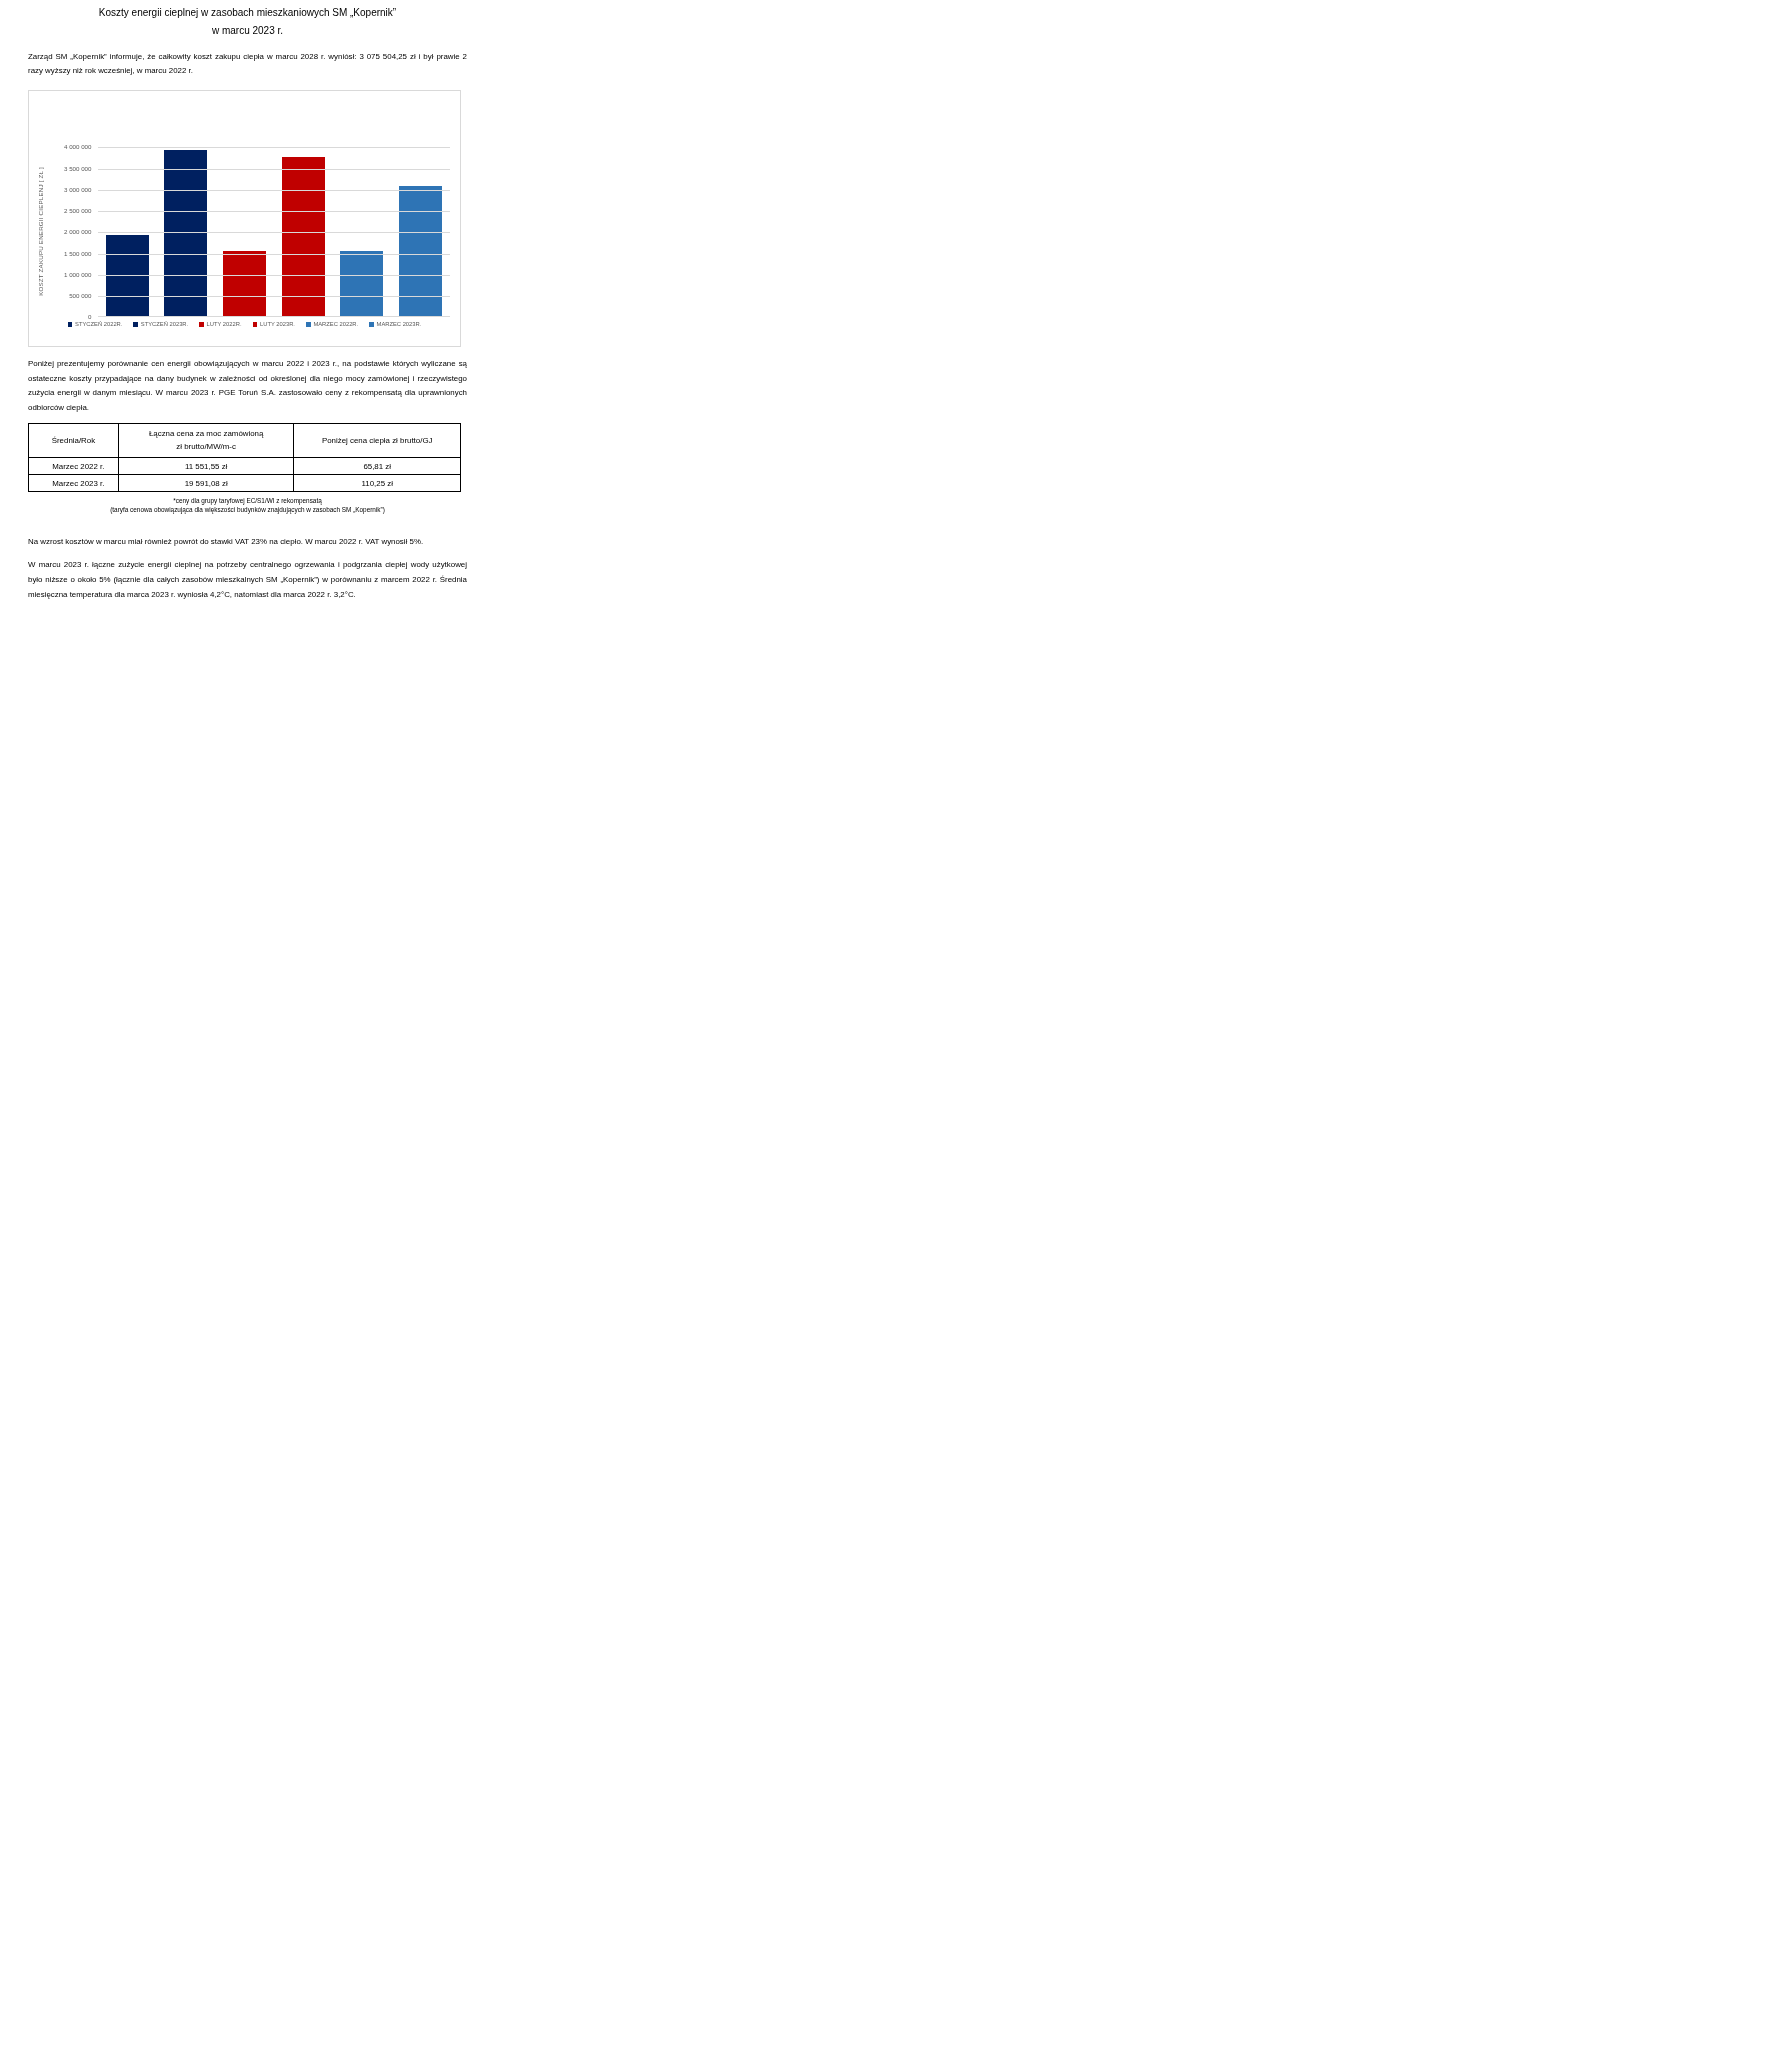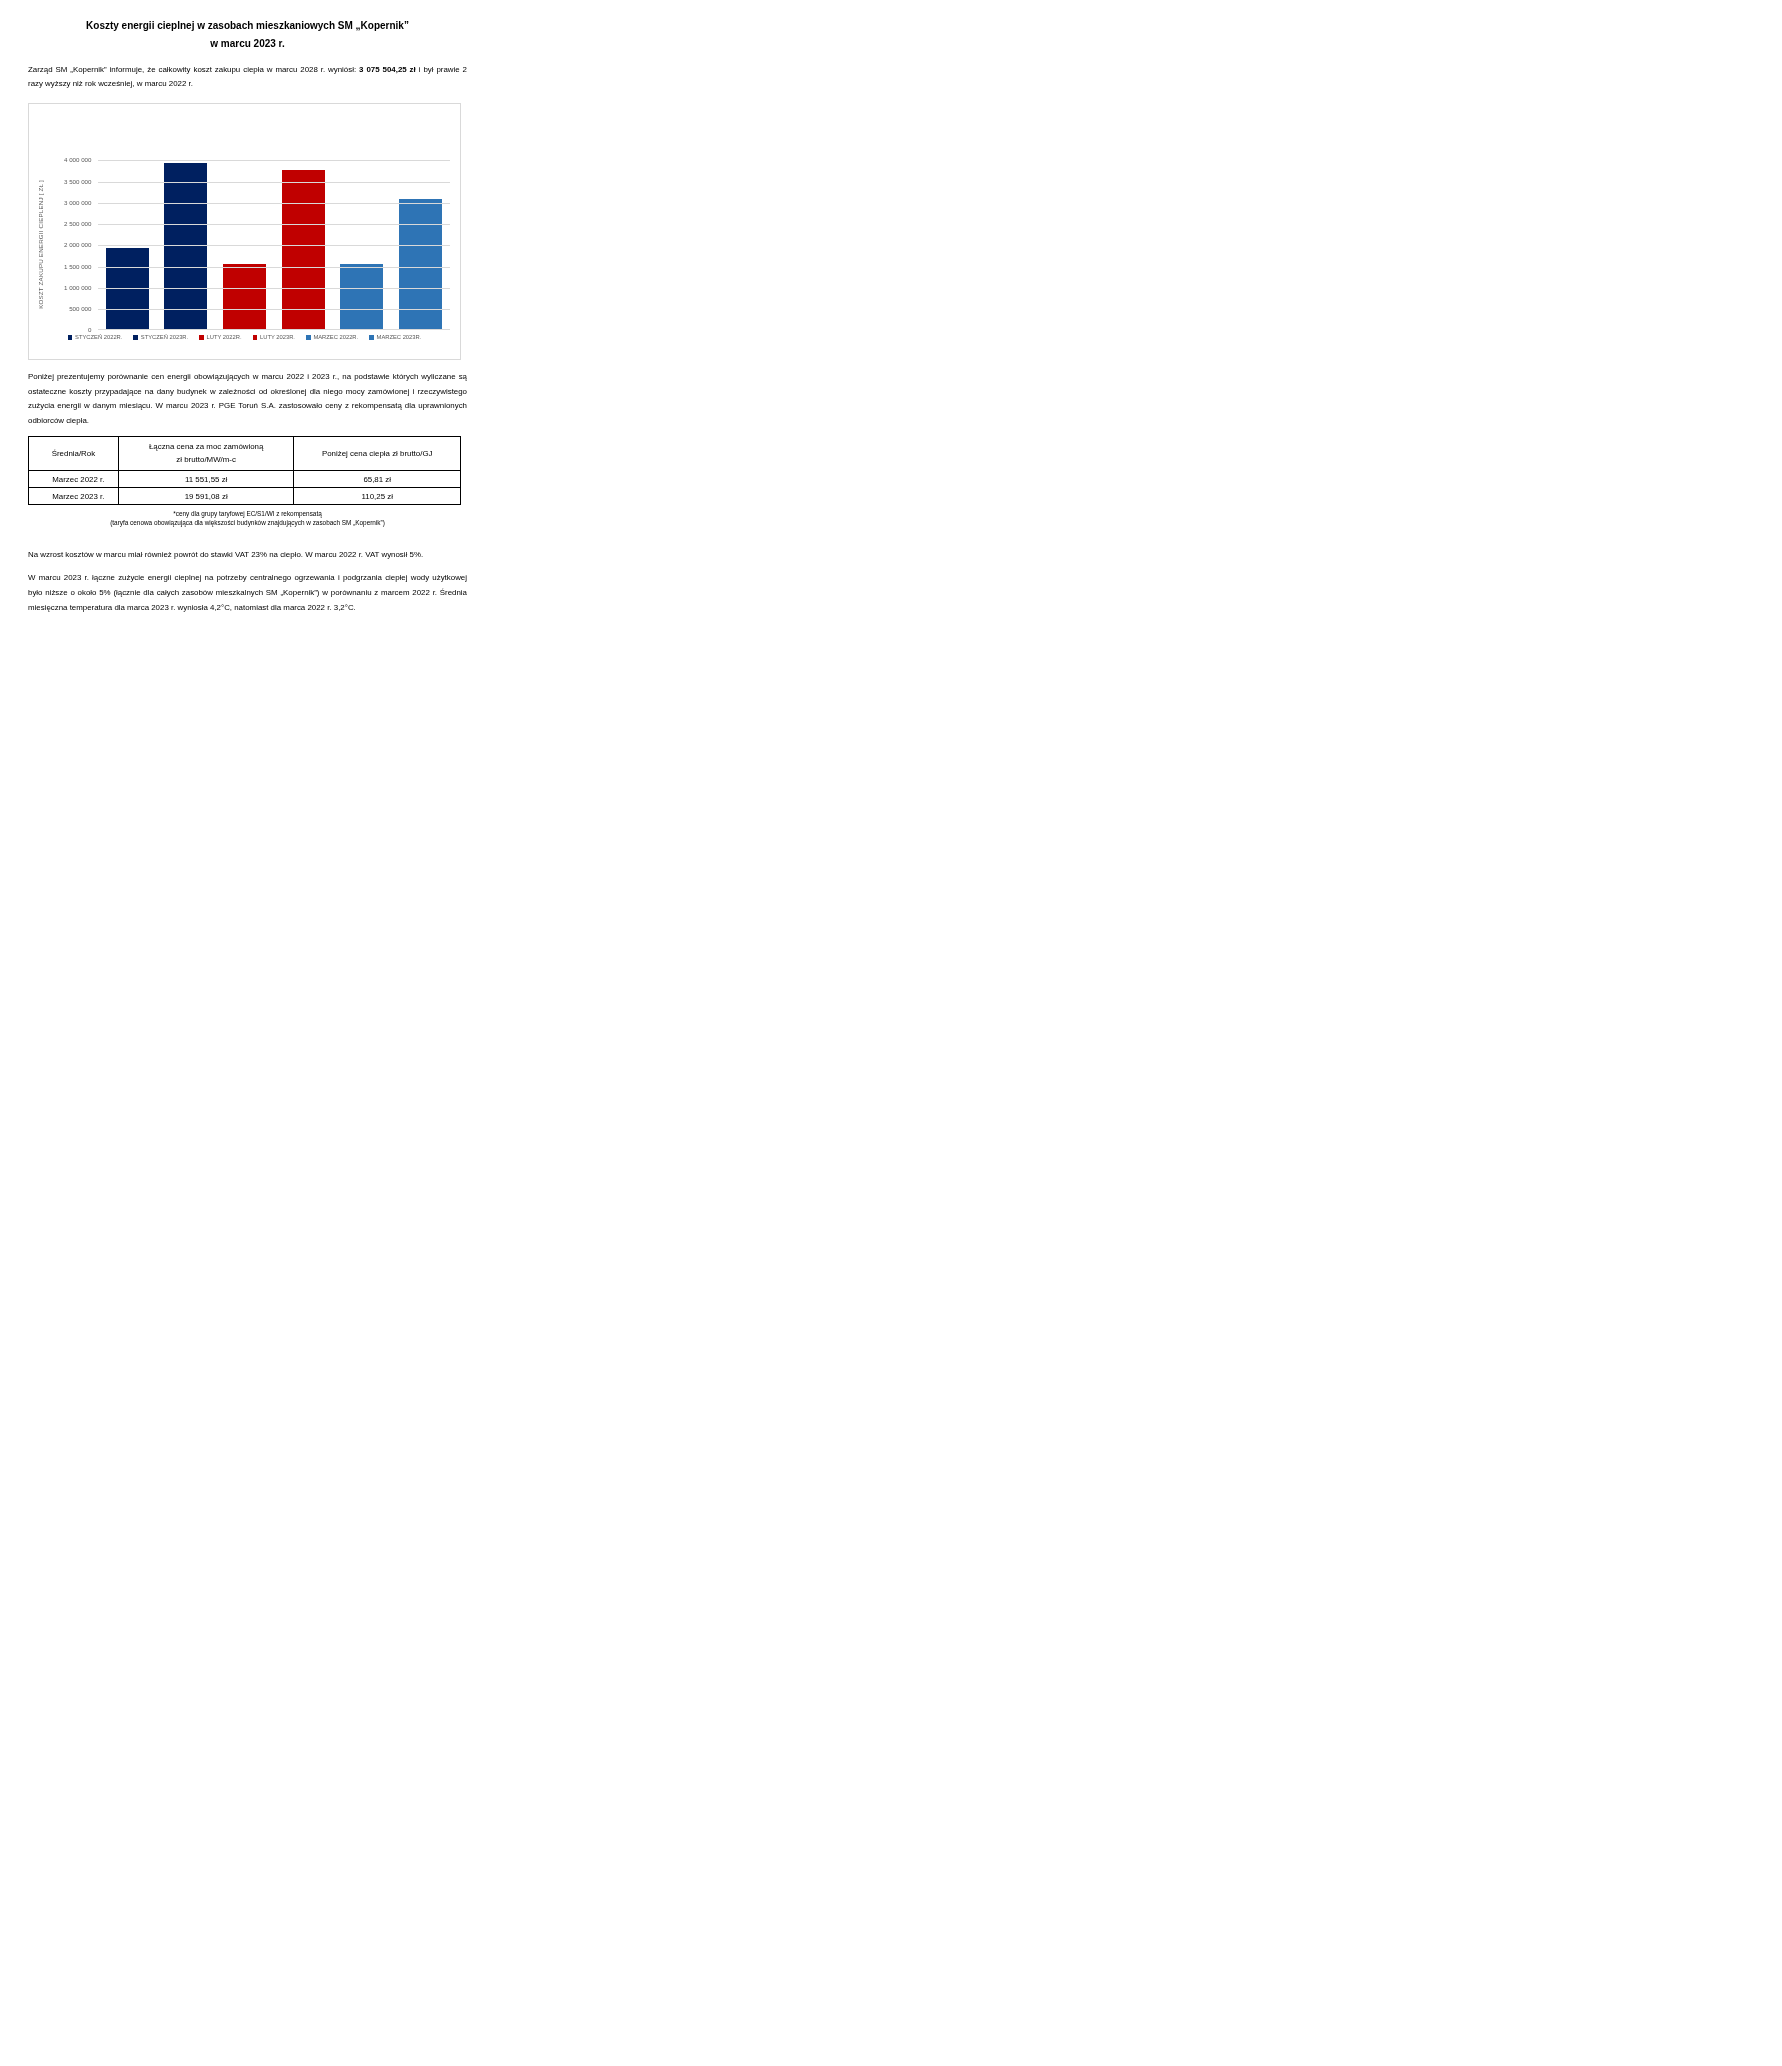--- a/index.html
+++ b/index.html
@@ -14,35 +14,35 @@
     width: 496px;
     height: 653px;
     background: #fff;
     overflow: hidden;
   }
   .content {
     margin: 0 29px 0 28px; 
   }
   
   .doc-title {
-    margin-top: 17px;
+    margin-top: 4px;
     text-align: center;
     font-size: 10px;
     line-height: 1.78;
-    font-weight: 700;
+    font-weight: 400;
     color: #000;
   }
   
   .para {
     font-size: 7.9px;
     line-height: 1.84;
     text-align: justify;
     margin-top: 10px;
   }
-  .para b { font-weight: 700; }
+  .para b { font-weight: 400; }
   
   .chart-box {
     position: relative;
     margin-top: 11.6px;
     width: 433px;
     height: 257px;
     border: 0.4px solid #d9d9d9;
     box-sizing: border-box;
     background: #fff;
   }

